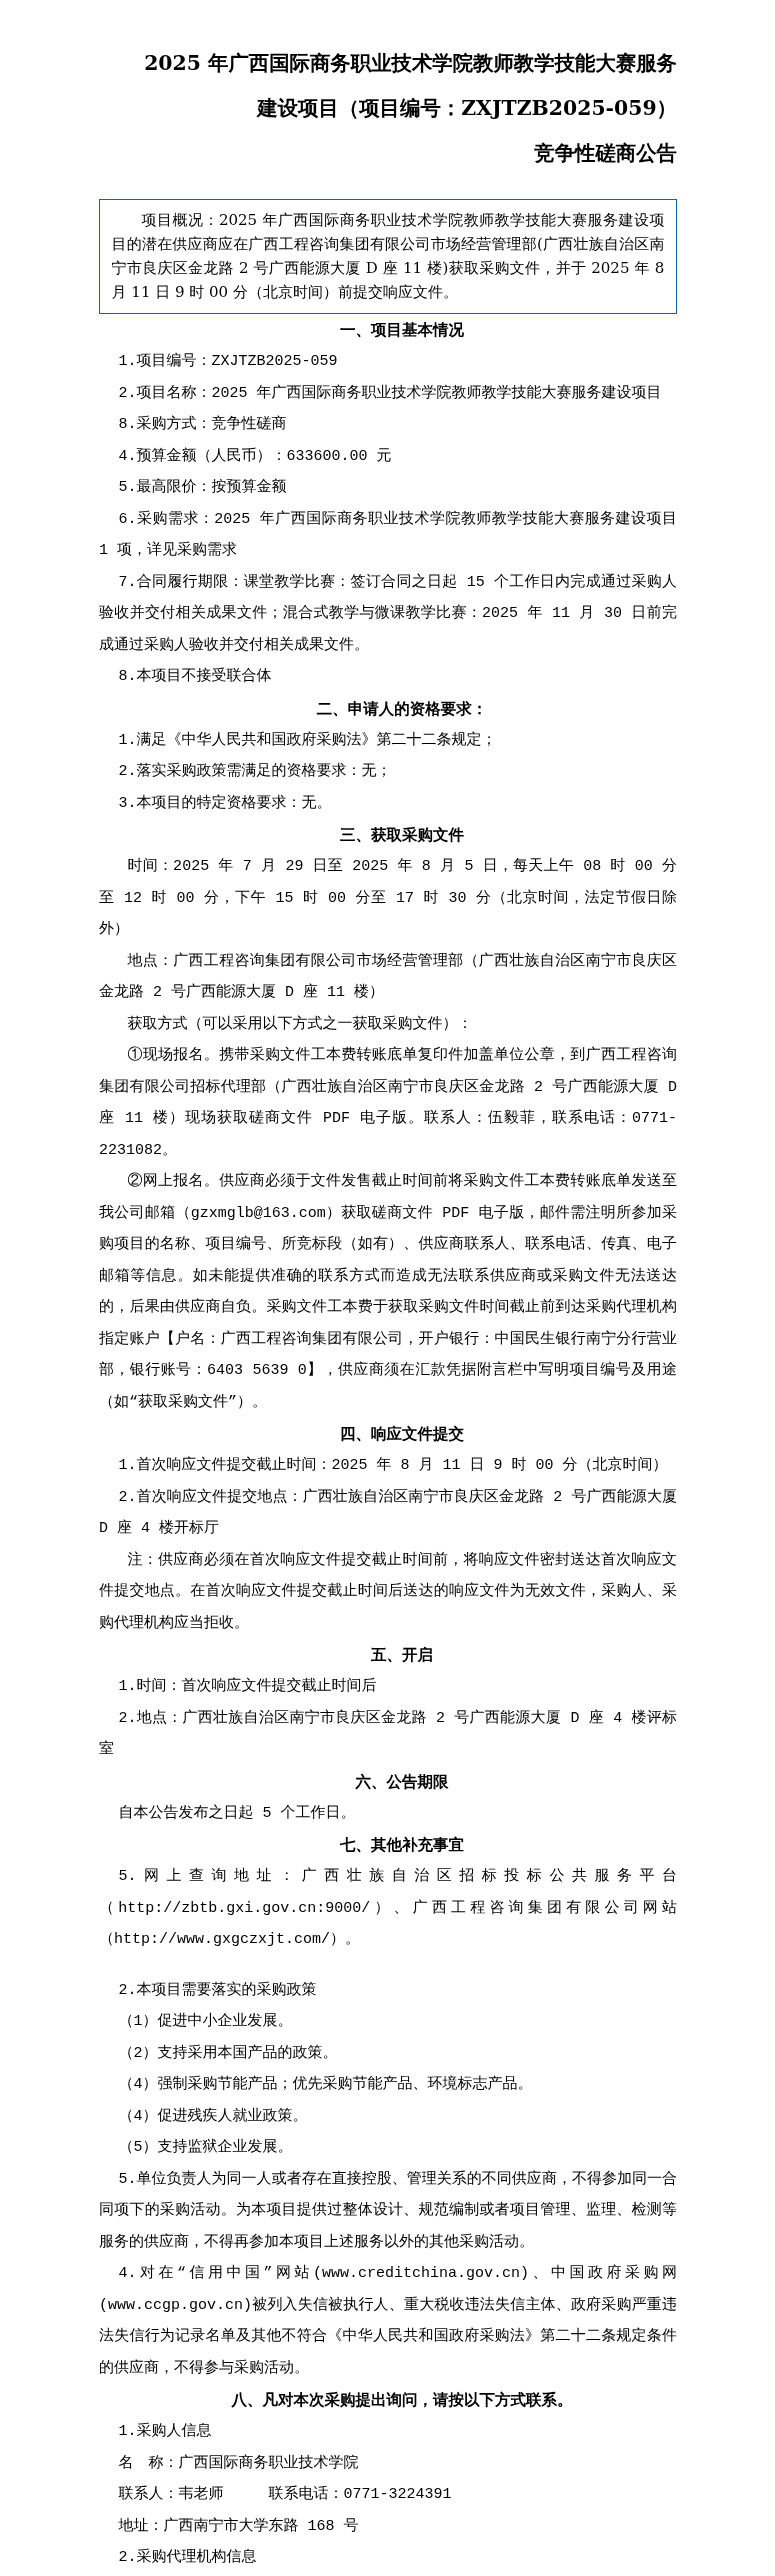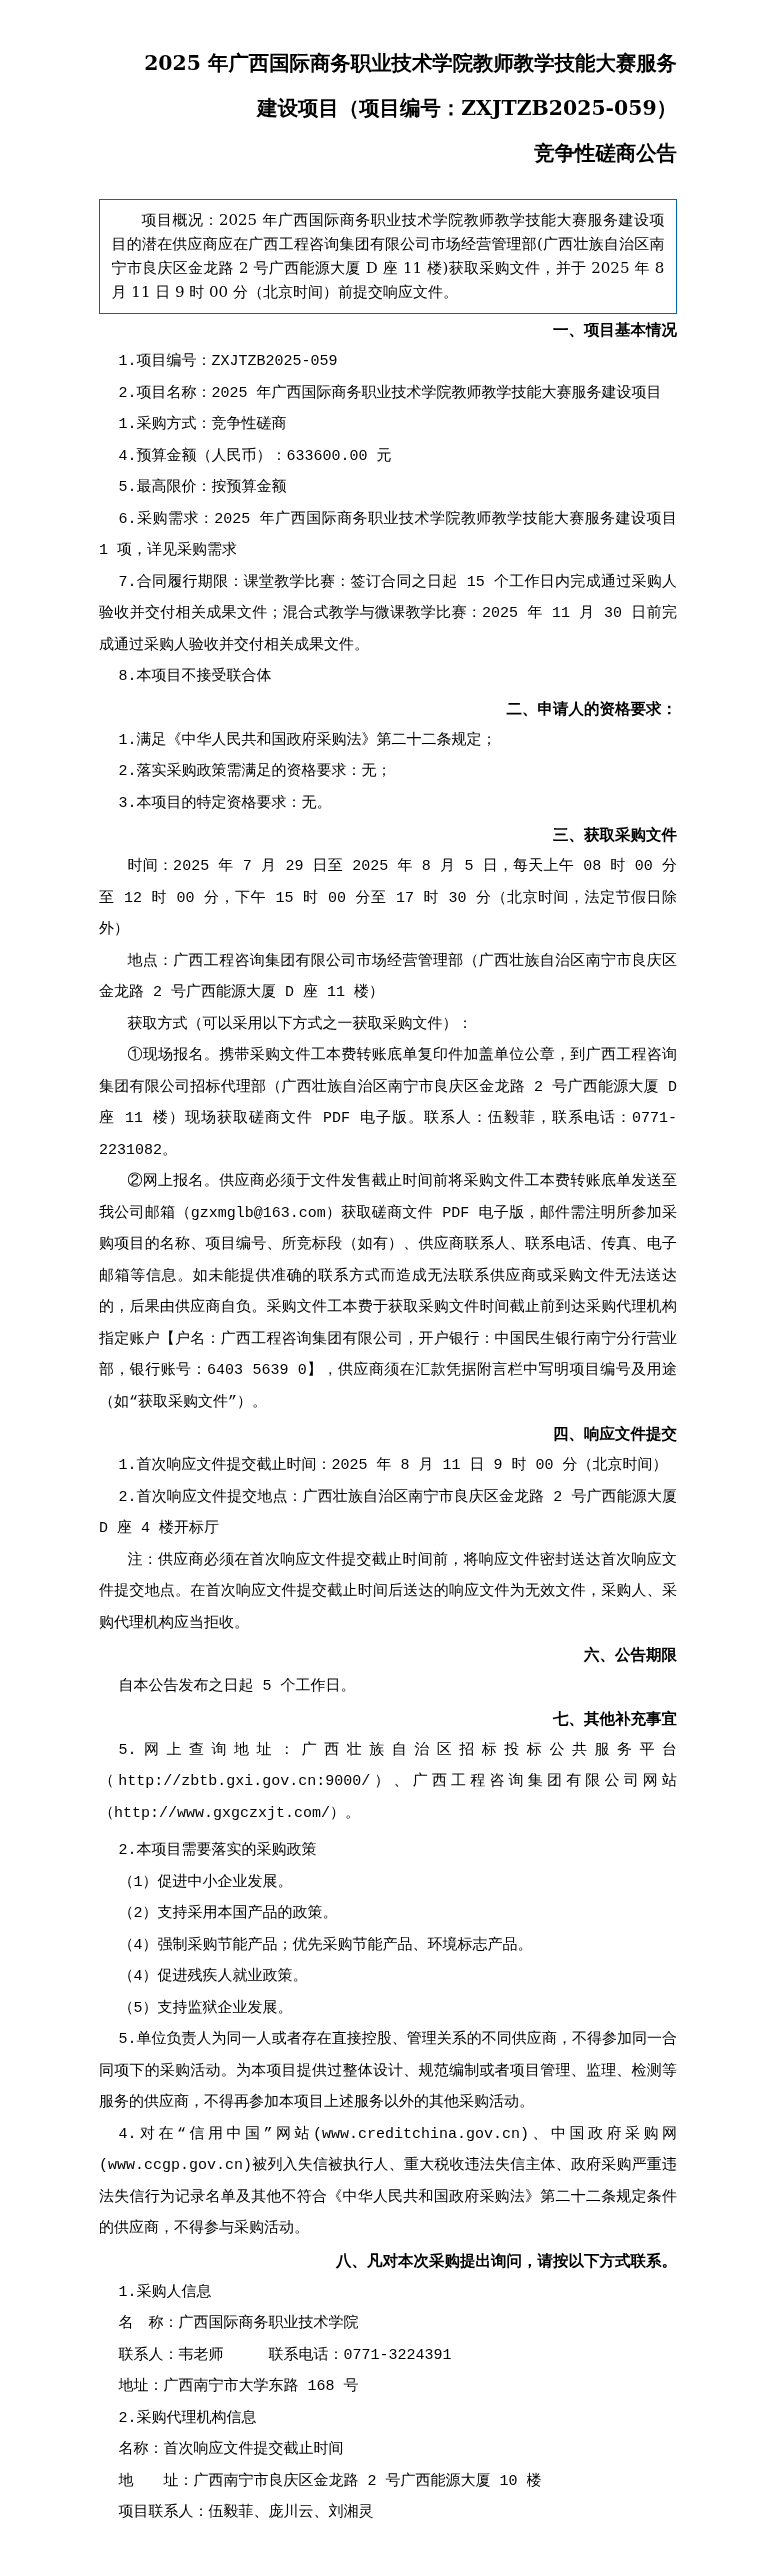--- a/index.html
+++ b/index.html
@@ -32,49 +32,49 @@
     text-indent: 2em;
   }
   p.body-p {
     margin: 0;
     line-height: 31.5px;
     text-align: justify;
     text-indent: 1.3em;
     font-family: Liberation Mono, monospace;
   }
   p.body-p.lg { text-indent: 1.9em; }
-  p.body-p.mt { margin-top: 6px; }
+  p.body-p.mt { margin-top: 19px; }
   h2.sec-h {
     margin: 0;
     font-size: 15.5px;
     font-weight: bold;
     line-height: 32px;
     text-indent: 1.8em;
-    text-align: right;
+    text-align: center;
   }
   section { margin: 0; }
 </style>
 </head>
 <body>
 
 <div class="page">
 
   <div class="title-line">2025 年广西国际商务职业技术学院教师教学技能大赛服务</div>
   <div class="title-line">建设项目（项目编号：ZXJTZB2025-059）</div>
   <div class="title-line">竞争性磋商公告</div>
 
   <div class="overview-box">
     <p>项目概况：2025 年广西国际商务职业技术学院教师教学技能大赛服务建设项目的潜在供应商应在广西工程咨询集团有限公司市场经营管理部(广西壮族自治区南宁市良庆区金龙路 2 号广西能源大厦 D 座 11 楼)获取采购文件，并于 2025 年 8 月 11 日 9 时 00 分（北京时间）前提交响应文件。</p>
   </div>
 
   <section>
     <h2 class="sec-h">一、项目基本情况</h2>
     <p class="body-p">1.项目编号：ZXJTZB2025-059</p>
     <p class="body-p">2.项目名称：2025 年广西国际商务职业技术学院教师教学技能大赛服务建设项目</p>
-    <p class="body-p">1.采购方式：竞争性磋商</p>
+    <p class="body-p">8.采购方式：竞争性磋商</p>
     <p class="body-p">4.预算金额（人民币）：633600.00 元</p>
     <p class="body-p">5.最高限价：按预算金额</p>
     <p class="body-p">6.采购需求：2025 年广西国际商务职业技术学院教师教学技能大赛服务建设项目 1 项，详见采购需求</p>
     <p class="body-p">7.合同履行期限：课堂教学比赛：签订合同之日起 15 个工作日内完成通过采购人验收并交付相关成果文件；混合式教学与微课教学比赛：2025 年 11 月 30 日前完成通过采购人验收并交付相关成果文件。</p>
     <p class="body-p">8.本项目不接受联合体</p>
   </section>
 
   <section>
     <h2 class="sec-h">二、申请人的资格要求：</h2>
     <p class="body-p">1.满足《中华人民共和国政府采购法》第二十二条规定；</p>
@@ -91,20 +91,25 @@
     <p class="body-p lg">②网上报名。供应商必须于文件发售截止时间前将采购文件工本费转账底单发送至我公司邮箱（gzxmglb@163.com）获取磋商文件 PDF 电子版，邮件需注明所参加采购项目的名称、项目编号、所竞标段（如有）、供应商联系人、联系电话、传真、电子邮箱等信息。如未能提供准确的联系方式而造成无法联系供应商或采购文件无法送达的，后果由供应商自负。采购文件工本费于获取采购文件时间截止前到达采购代理机构指定账户【户名：广西工程咨询集团有限公司，开户银行：中国民生银行南宁分行营业部，银行账号：6403 5639 0】，供应商须在汇款凭据附言栏中写明项目编号及用途（如“获取采购文件”）。</p>
   </section>
 
   <section>
     <h2 class="sec-h">四、响应文件提交</h2>
     <p class="body-p">1.首次响应文件提交截止时间：2025 年 8 月 11 日 9 时 00 分（北京时间）</p>
     <p class="body-p">2.首次响应文件提交地点：广西壮族自治区南宁市良庆区金龙路 2 号广西能源大厦 D 座 4 楼开标厅</p>
     <p class="body-p lg">注：供应商必须在首次响应文件提交截止时间前，将响应文件密封送达首次响应文件提交地点。在首次响应文件提交截止时间后送达的响应文件为无效文件，采购人、采购代理机构应当拒收。</p>
   </section>
 
+  <section>
+    <h2 class="sec-h">五、开启</h2>
+    <p class="body-p">1.时间：首次响应文件提交截止时间后</p>
+    <p class="body-p">2.地点：广西壮族自治区南宁市良庆区金龙路 2 号广西能源大厦 D 座 4 楼评标室</p>
+  </section>
 
   <section>
     <h2 class="sec-h">六、公告期限</h2>
     <p class="body-p">自本公告发布之日起 5 个工作日。</p>
   </section>
 
   <section>
     <h2 class="sec-h">七、其他补充事宜</h2>
     <p class="body-p">5.网上查询地址：广西壮族自治区招标投标公共服务平台（http://zbtb.gxi.gov.cn:9000/）、广西工程咨询集团有限公司网站（http://www.gxgczxjt.com/）。</p>
     <p class="body-p mt">2.本项目需要落实的采购政策</p>

